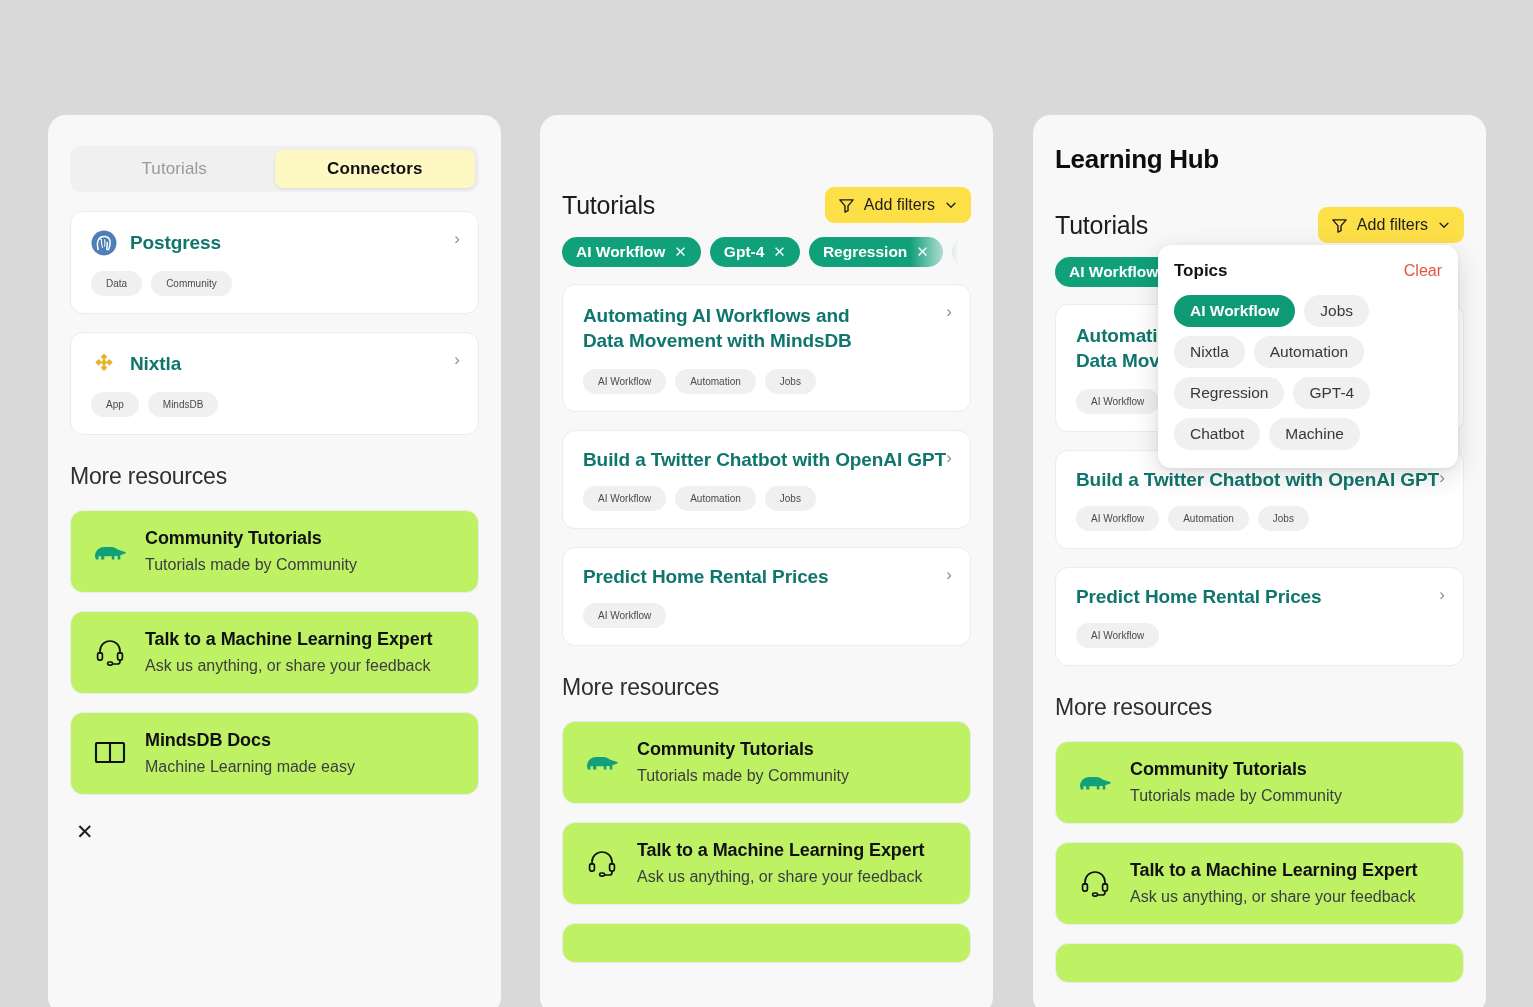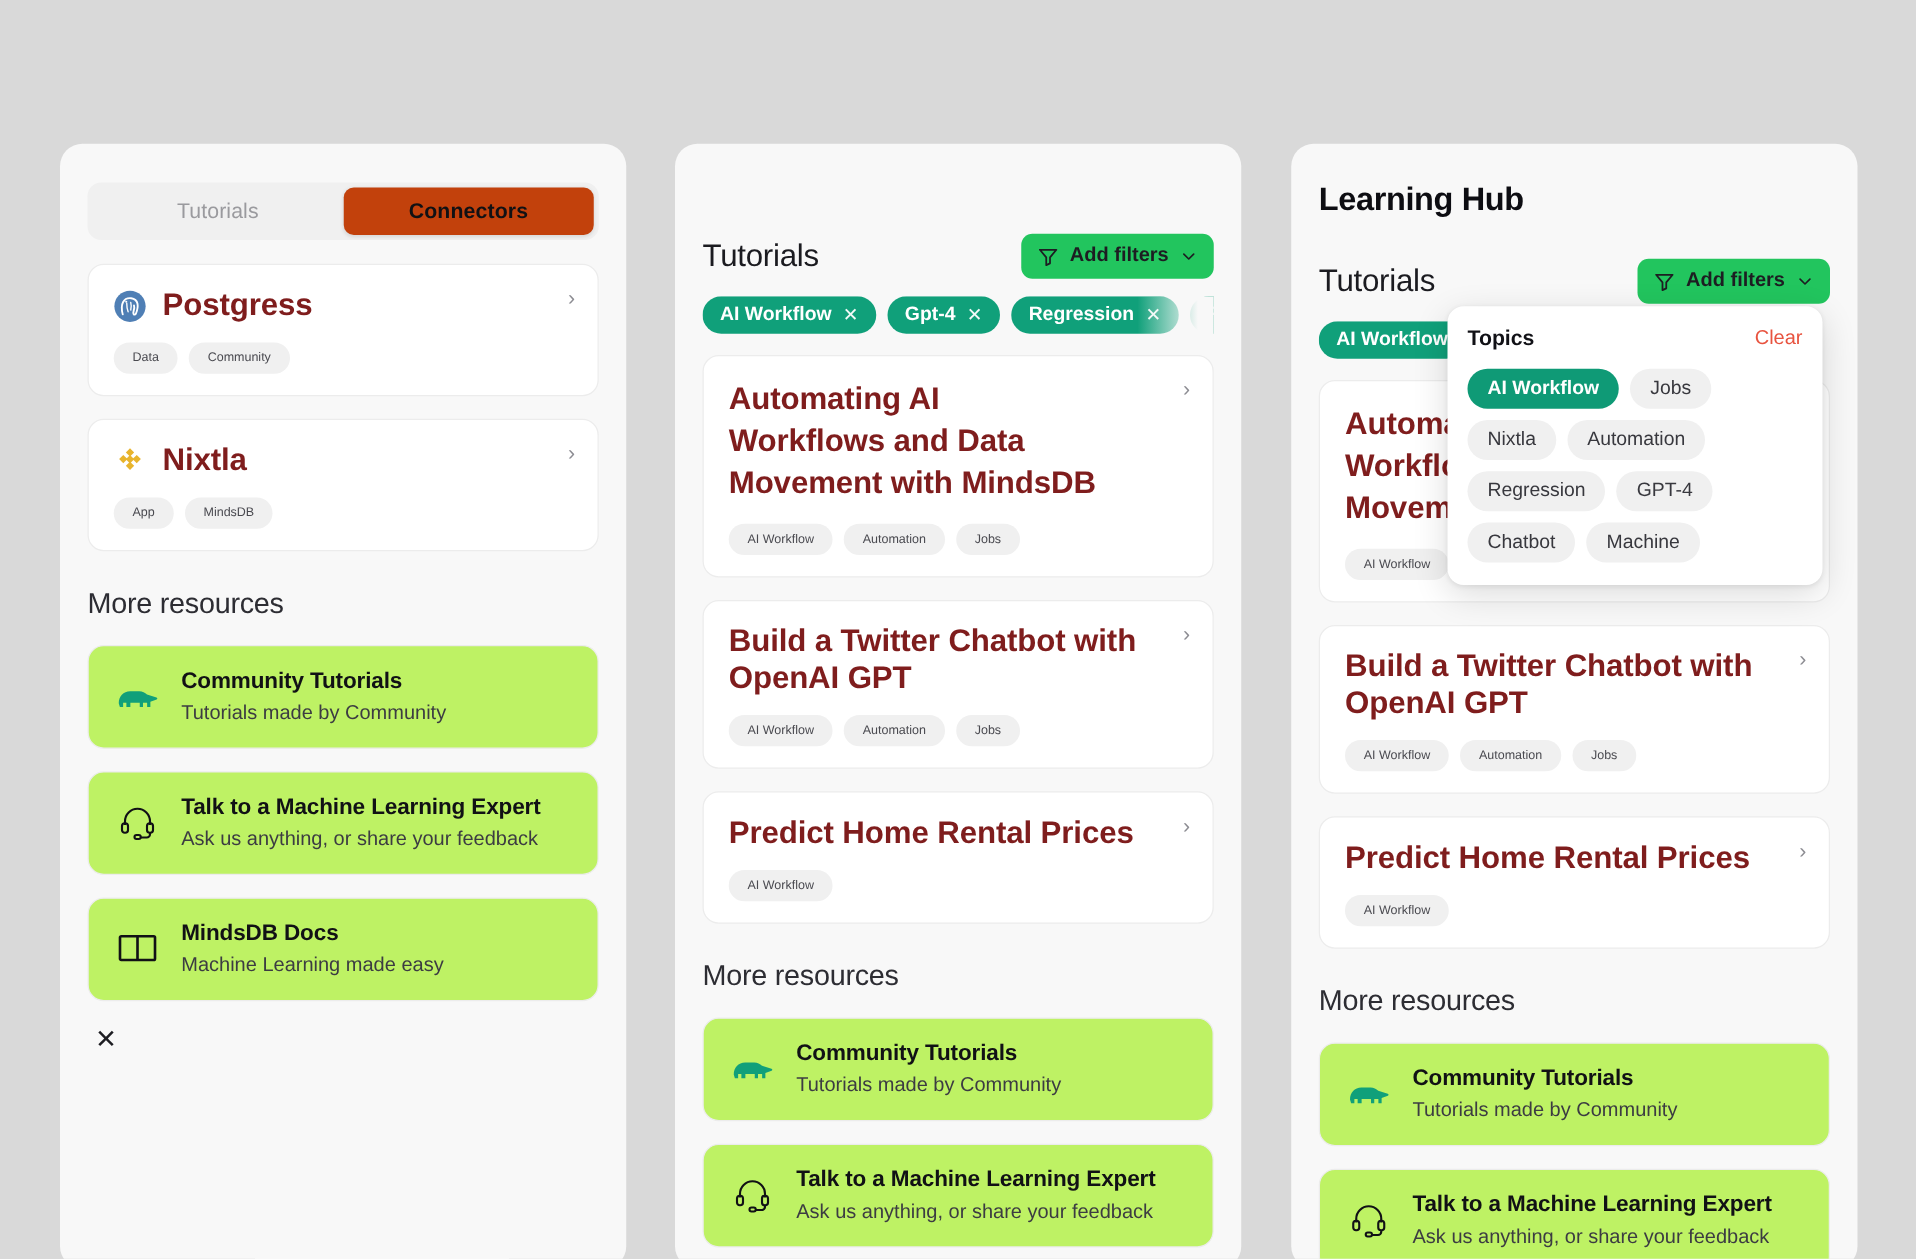--- a/index.html
+++ b/index.html
@@ -35,41 +35,41 @@
   .tab {
     flex: 1;
     text-align: center;
     font-size: 17px;
     color: #9a9a9e;
     padding: 9px 0;
     border-radius: 8px;
     letter-spacing: .1px;
   }
   .tab.active {
-    background: #c2410c;
+    background: #fef9c3;
     color: #111114;
     font-weight: bold;
     box-shadow: 0 1px 3px rgba(0,0,0,.10);
   }
 
   
   .card {
     background: #fff;
     border: 1px solid #ececec;
     border-radius: 13px;
     padding: 18px 20px 17px 20px;
     margin-bottom: 18px;
     position: relative;
   }
 
   .card-head { display: flex; align-items: center; gap: 13px; }
   .card-title {
-    font-size: 25px;
+    font-size: 19px;
     font-weight: bold;
-    color: #7f1d1d;
+    color: #0f766e;
     letter-spacing: -.1px;
   }
   .chev {
     position: absolute;
     right: 18px;
     color: #8d8d93;
     font-size: 17px;
     line-height: 1;
   }
   .pill-row { display: flex; flex-wrap: wrap; gap: 9px; margin-top: 15px; }
@@ -111,25 +111,25 @@
     display: flex;
     align-items: center;
     justify-content: space-between;
     margin-top: 34px;
   }
   .sec-h { font-size: 25px; color: #1b1b20; letter-spacing: -.2px; }
   .filter-btn {
     display: flex;
     align-items: center;
     gap: 9px;
-    background: #22c55e;
+    background: #fde047;
     border-radius: 9px;
     padding: 9px 13px;
     font-size: 16px;
-    font-weight: bold;
+    font-weight: normal;
     color: #1d1d22;
   }
 
   
   .chips-wrap { position: relative; margin-top: 14px; height: 32px; overflow: hidden; }
   .chips { display: flex; gap: 9px; }
   .chip {
     display: inline-flex;
     align-items: center;
     gap: 9px;

